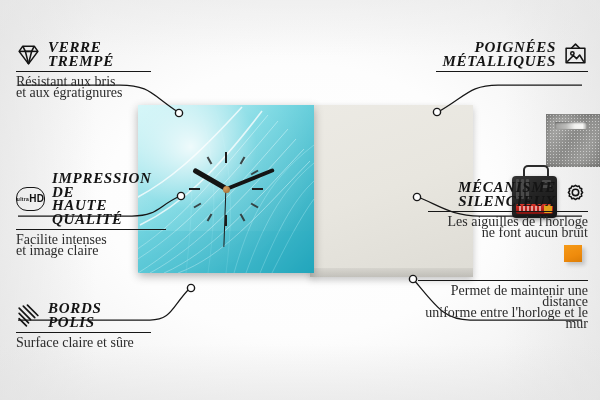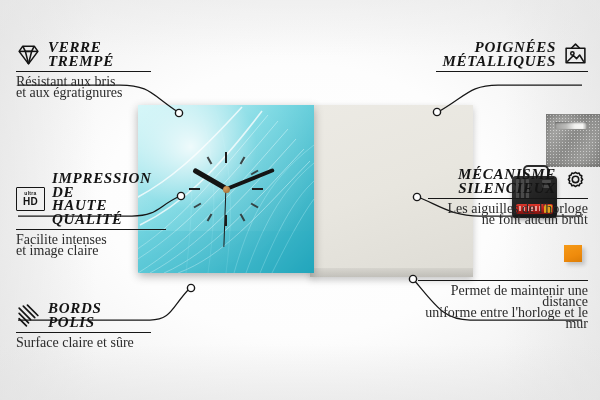--- a/index.html
+++ b/index.html
@@ -151,35 +151,35 @@
   .left .co-head{justify-content:flex-start;}
   .left .co-title,.left .co-sub{text-align:left;}
   .right .co-head{justify-content:flex-end;}
   .right .co-title,.right .co-sub{text-align:right;}
 
   .ico{width:25px;height:25px;flex:0 0 25px;display:block;}
   .ico svg{width:25px;height:25px;display:block;}
 
   .hdbox{
     width:27px;height:22px;flex:0 0 27px;
-    border:1.6px solid #151515;border-radius:1px;
-    display:flex;flex-direction:column;align-items:center;justify-content:center;
+    border:1.6px solid #151515;border-radius:11px;
+    display:flex;flex-direction:row;align-items:center;justify-content:center;
     line-height:1;
   }
   .hdbox .u{font-size:5px;font-weight:bold;letter-spacing:.3px;color:#151515;
     font-family:"Liberation Sans",sans-serif;}
   .hdbox .h{font-size:10px;font-weight:bold;letter-spacing:.3px;color:#111;
     font-family:"Liberation Sans",sans-serif;margin-top:.5px;}
 
   
   #co-verre{left:16px;top:41px;width:135px;}
   #co-impression{left:16px;top:172px;width:150px;}
   #co-bords{left:16px;top:277px;width:135px;margin-top:25px;}
   #co-poignees{right:12px;top:41px;width:152px;}
-  #co-mecanisme{right:12px;top:168px;width:160px;}
+  #co-mecanisme{right:12px;top:181px;width:160px;}
   #co-entretoise{right:12px;top:277px;width:170px;}
 </style>
 </head>
 <body>
 
 <div id="stage">
 
   <div class="vignette"></div>
   <div class="vignette2"></div>
 

